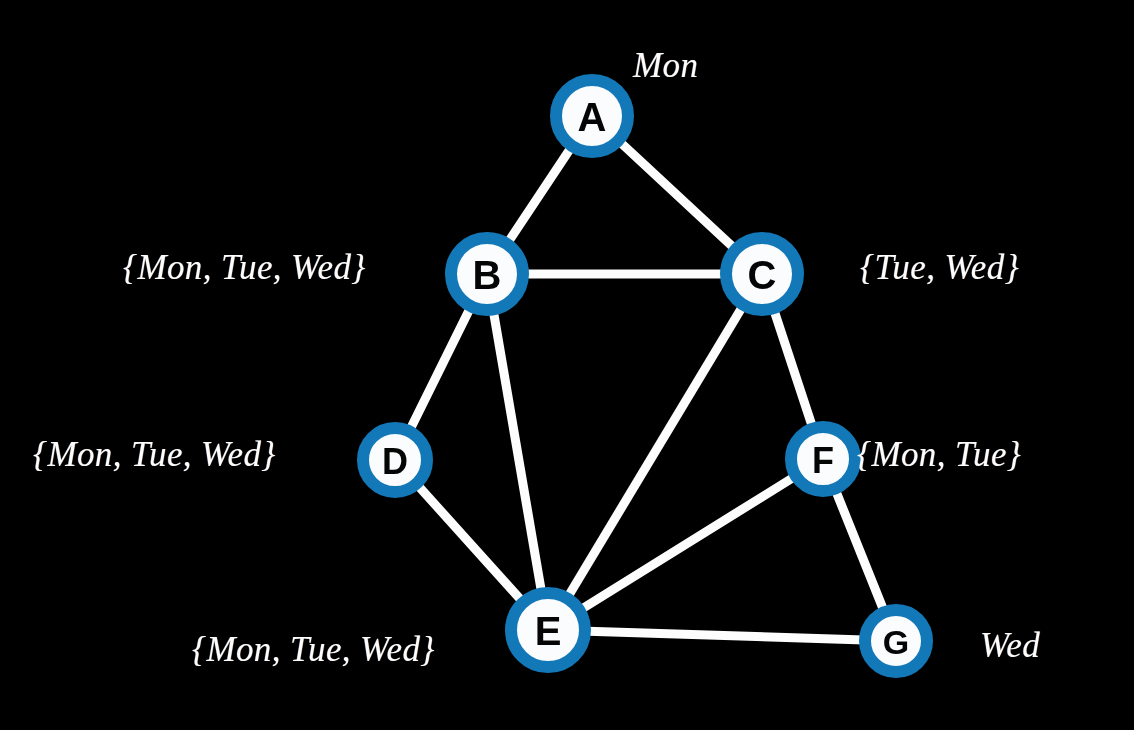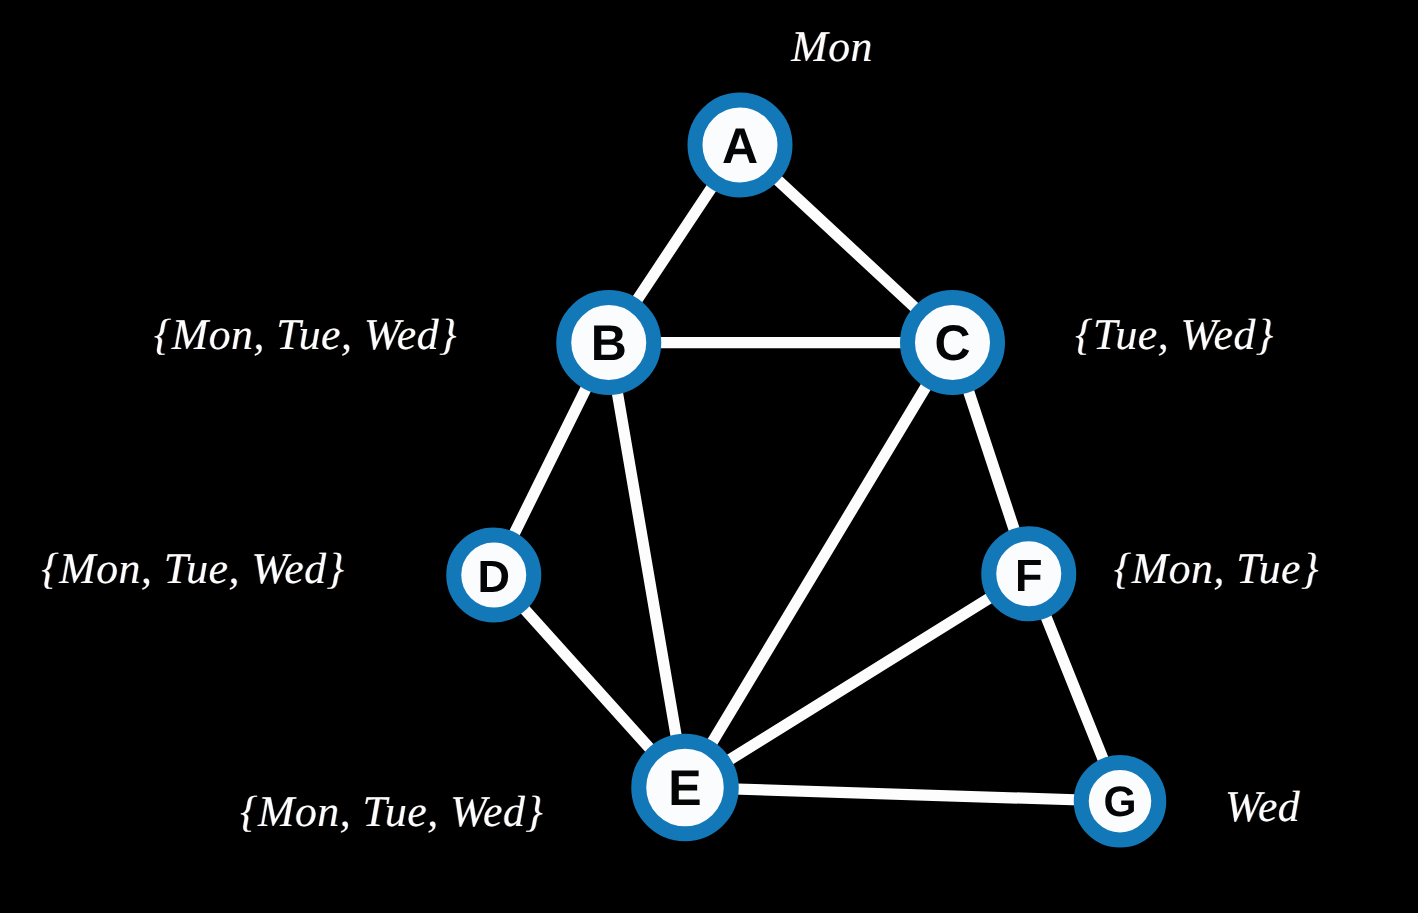--- a/index.html
+++ b/index.html
@@ -99,21 +99,21 @@
           <circle class="node-ring" cx="823" cy="459" r="32" fill="#fbfcfd" stroke="#1378b8"></circle>
           <text class="node-letter" x="823" y="460" font-size="36" fill="#050505">F</text>
         </g>
         <g>
           <circle class="node-ring" cx="896" cy="641" r="31" fill="#fbfcfd" stroke="#1378b8"></circle>
           <text class="node-letter" x="896" y="642" font-size="34" fill="#050505">G</text>
         </g>
       </g>
   </svg>
   <div id="labels-layer">
-      <div class="domain-label" style="left: 633px; top: 20px;">Mon</div>
+      <div class="domain-label" style="left: 633px; top: 48px;">Mon</div>
       <div class="domain-label" style="left: 123px; top: 250px;">{Mon, Tue, Wed}</div>
       <div class="domain-label" style="left: 860px; top: 250px;">{Tue, Wed}</div>
       <div class="domain-label" style="left: 33px; top: 437px;">{Mon, Tue, Wed}</div>
       <div class="domain-label" style="left: 192px; top: 632px;">{Mon, Tue, Wed}</div>
-      <div class="domain-label" style="left: 891px; top: 437px; text-align: right;">{Mon, Tue}</div>
+      <div class="domain-label" style="left: 857px; top: 437px; text-align: right;">{Mon, Tue}</div>
       <div class="domain-label" style="left: 980px; top: 628px;">Wed</div>
     </div>
 </div>
 
 </body></html>

